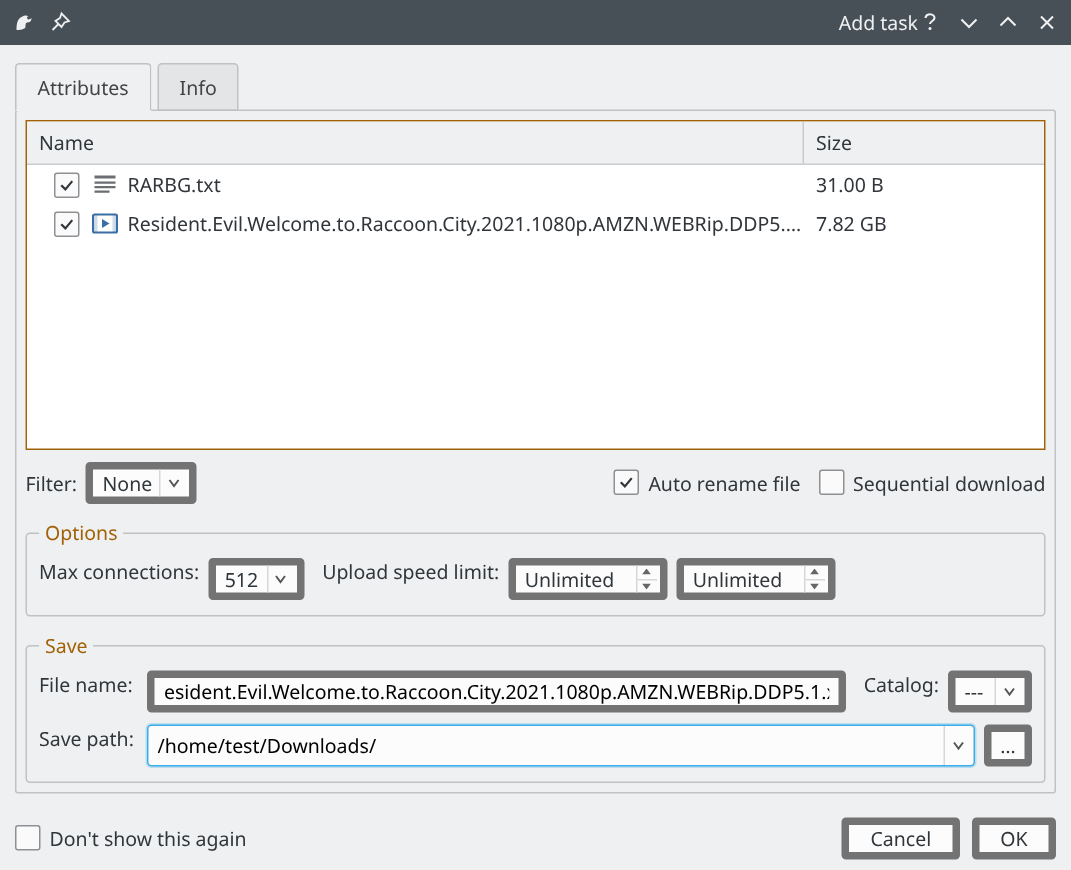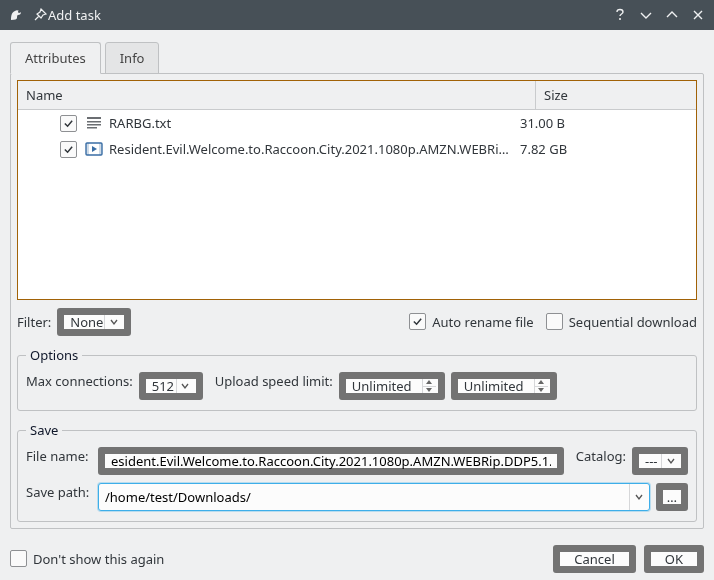--- a/index.html
+++ b/index.html
@@ -1,65 +1,65 @@
 <!DOCTYPE html>
 <html><head>
 <meta charset="utf-8">
 <style>
 * { box-sizing: border-box; margin: 0; padding: 0; font-family: "Noto Sans", "Segoe UI", Arial, sans-serif; font-size: 13px; }
 body { background: #eff0f1; width: 714px; height: 580px; overflow: hidden; color: #31363b; }
 
 .titlebar { background: #475057; height: 30px; display: flex; align-items: center; padding: 0 8px; color: #eff0f1; }
 .titlebar .left-icons { display: flex; gap: 8px; align-items: center; }
-.titlebar .title { flex: 1; text-align: left; font-size: 13px; }
+.titlebar .title { flex: 1; text-align: right; font-size: 13px; }
 .titlebar .right-icons { display: flex; gap: 10px; align-items: center; }
 .titlebar svg { width: 16px; height: 16px; display: block; }
 
 .content { padding: 8px 10px 10px 10px; }
 
 .tabs { display: flex; gap: 4px; margin-bottom: 0; margin-top: 4px; }
 .tab { padding: 6px 14px; border: 1px solid #bfc1c3; background: #e4e5e6; border-radius: 3px 3px 0 0; cursor: pointer; color: #444; text-align: center; }
 .tab.active { background: #eff0f1; border-bottom: 1px solid #eff0f1; position: relative; z-index: 2; }
 
 .panel { border: 1px solid #bfc1c3; border-radius: 2px; padding: 6px; margin-top: -1px; position: relative; }
 
 .file-list { border: 1px solid #a16207; background: #fff; height: 220px; overflow: hidden; }
 .file-header { display: flex; background: #eff0f1; border-bottom: 1px solid #c9cbcd; }
 .file-header .col { padding: 5px 8px; border-right: 1px solid #c9cbcd; font-weight: normal; color: #31363b; }
 .file-header .col:last-child { border-right: none; }
 .col-name { flex: 1; }
 .col-size { width: 160px; }
 
-.file-row { display: flex; align-items: center; padding: 4px 24px; }
+.file-row { display: flex; align-items: center; padding: 4px 0; }
 .file-row .chk { width: 17px; height: 17px; border: 1px solid #8e9093; border-radius: 2px; background: #fafafa; display: flex; align-items: center; justify-content: center; margin: 0 8px 0 18px; }
 .file-row .chk svg { width: 11px; height: 11px; }
 .file-row .icon { width: 18px; height: 18px; margin-right: 6px; display: flex; align-items: center; justify-content: center; }
 .file-row .name { flex: 1; white-space: nowrap; overflow: hidden; text-overflow: ellipsis; padding-right: 6px; }
 .file-row .size { width: 152px; }
 
 .row-bar { display: flex; align-items: center; margin-top: 8px; gap: 6px; }
 .label { color: #31363b; }
 
 .combo, .input, .btn {
-  border: 7px solid #737373; background: #fcfcfc; border-radius: 3px;
+  border: 5px solid #737373; background: #fcfcfc; border-radius: 3px;
   height: 28px; padding: 0 6px; display: flex; align-items: center;
 }
 .combo { padding-right: 2px; }
 .combo .arrow-btn { width: 18px; height: 100%; display:flex; align-items:center; justify-content:center; border-left: 1px solid #d6d7d9; }
 .spinner { display: flex; flex-direction: column; border-left: 1px solid #d6d7d9; width:14px; height:100%; }
 .spinner div { flex:1; display:flex; align-items:center; justify-content:center; }
 .spinner div:first-child { border-bottom: 1px solid #d6d7d9; }
 .btn { padding: 0 14px; cursor: pointer; justify-content: center; }
 
 .check { width: 17px; height: 17px; border: 1px solid #8e9093; border-radius: 2px; background: #fafafa; display: flex; align-items:center; justify-content:center; }
 .check.checked svg { width: 11px; height: 11px; display:block; }
 .check:not(.checked) svg { display:none; }
 
 fieldset { border: 1px solid #bfc1c3; border-radius: 3px; margin-top: 10px; padding: 8px 8px 10px 8px; }
-legend { padding: 0 4px; color: #0f172a; }
+legend { padding: 0 4px; color: #a16207; }
 
 .flex { display:flex; gap:6px; }
 .grow { flex: 1; }
 .input input { border:none; outline:none; background:transparent; width:100%; font-size:13px; }
 .combo .text { flex:1; }
 
 .path-input { border: 1px solid #3daee9; box-shadow: 0 0 0 1px rgba(61,174,233,0.3); }
 
 .footer { display:flex; align-items:center; padding: 6px 10px 0 10px; gap: 8px; }
 .footer .spacer { flex:1; }

